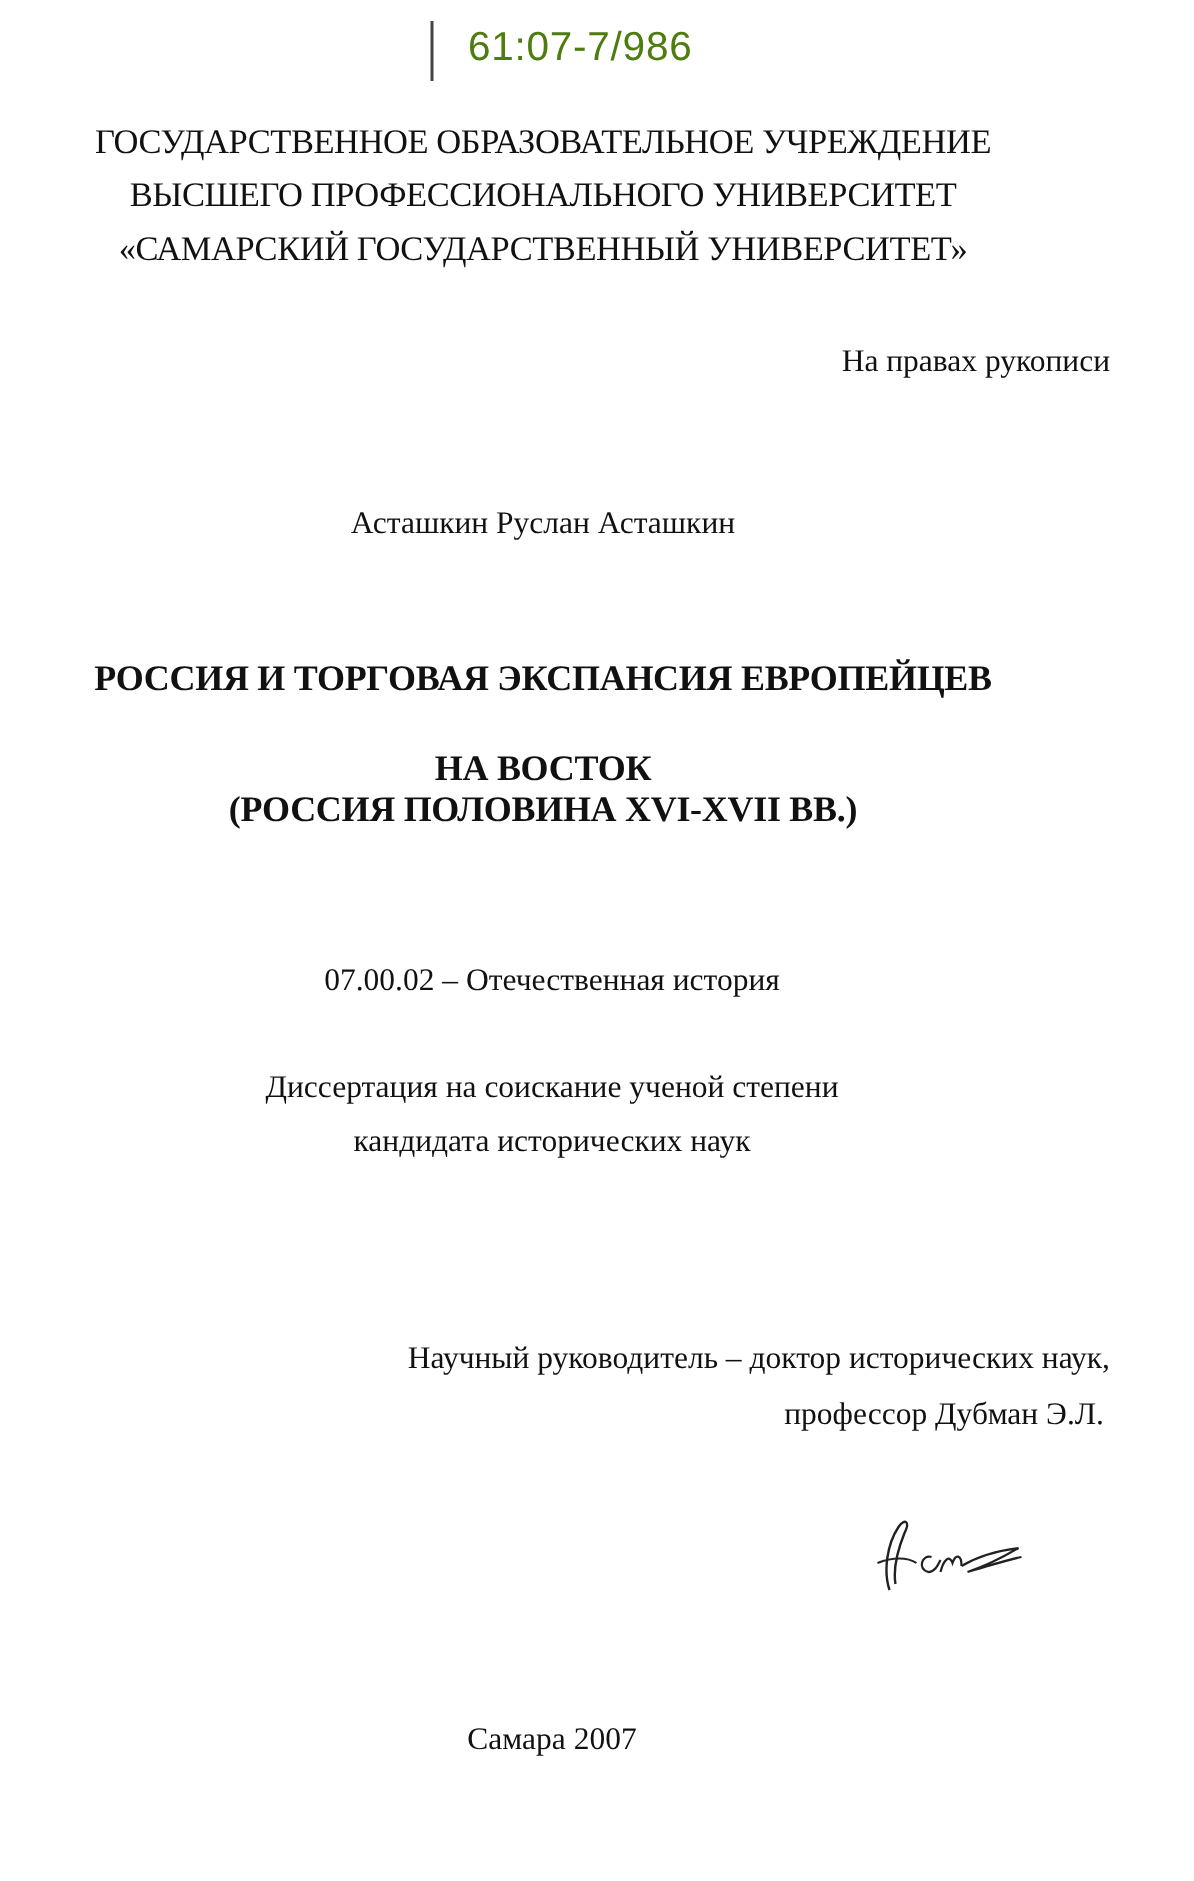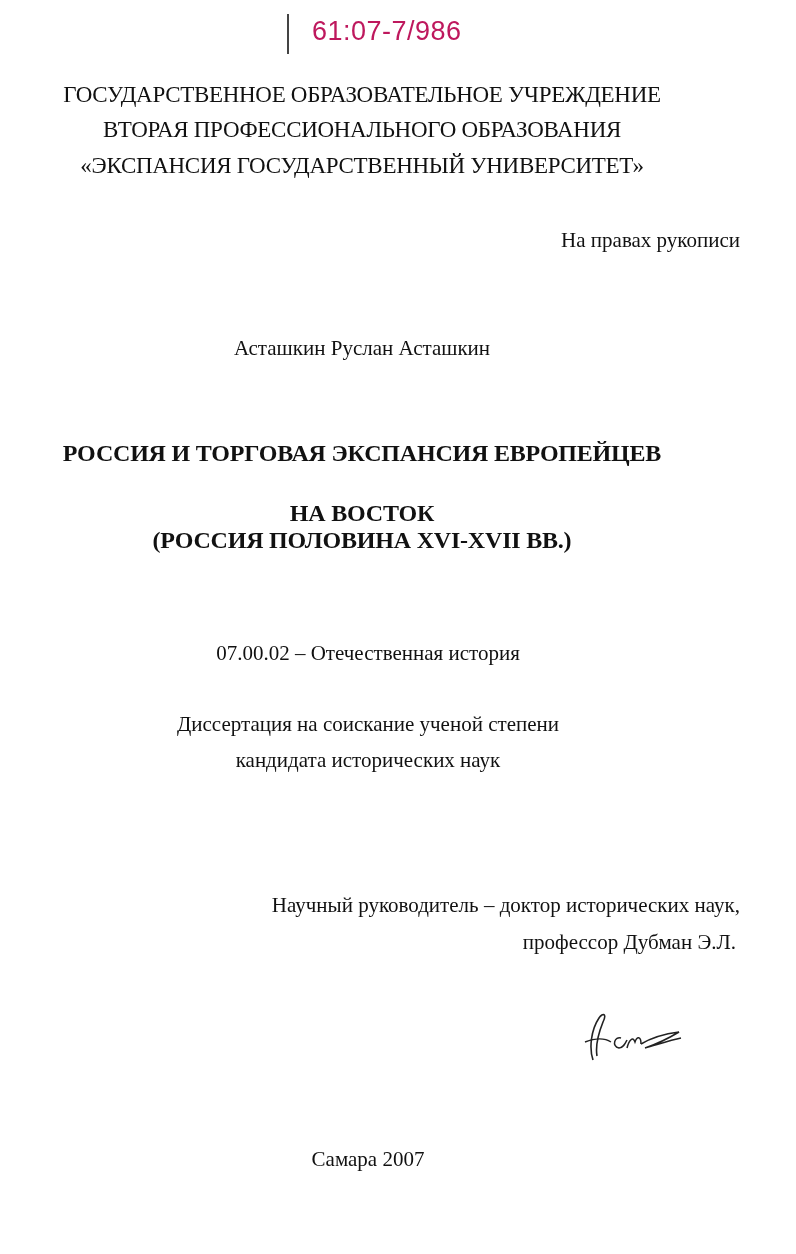--- a/index.html
+++ b/index.html
@@ -8,38 +8,38 @@
     font-family: "Liberation Serif", serif; color: #111;
   }
   .abs { position: absolute; white-space: nowrap; }
   .center { left: 0; width: 724px; text-align: center; }
   .catalog-bar {
     position: absolute; left: 287px; top: 14px; width: 2px; height: 40px;
     background: #444;
   }
   .catalog-num {
     position: absolute; left: 312px; top: 16px;
-    font-family: "Liberation Sans", sans-serif; font-size: 27px; color: #be185d;
+    font-family: "Liberation Sans", sans-serif; font-size: 27px; color: #4d7c0f;
     letter-spacing: 0.5px;
     text-align: right;
   }
   .inst { font-size: 23px; letter-spacing: -0.3px; }
   .normal { font-size: 21px; }
   .title { font-size: 24px; font-weight: bold; letter-spacing: -0.2px; }
   .sig svg { display: block; }
 </style>
 </head>
 <body>
 
 <div class="catalog-bar"></div>
 <div class="catalog-num">61:07-7/986</div>
 
 <div class="abs center inst" style="top:82px;">ГОСУДАРСТВЕННОЕ ОБРАЗОВАТЕЛЬНОЕ УЧРЕЖДЕНИЕ</div>
-<div class="abs center inst" style="top:117px;">ВТОРАЯ ПРОФЕССИОНАЛЬНОГО ОБРАЗОВАНИЯ</div>
-<div class="abs center inst" style="top:153px;">«ЭКСПАНСИЯ ГОСУДАРСТВЕННЫЙ УНИВЕРСИТЕТ»</div>
+<div class="abs center inst" style="top:117px;">ВЫСШЕГО ПРОФЕССИОНАЛЬНОГО УНИВЕРСИТЕТ</div>
+<div class="abs center inst" style="top:153px;">«САМАРСКИЙ ГОСУДАРСТВЕННЫЙ УНИВЕРСИТЕТ»</div>
 
 <div class="abs normal" style="top:228px; right:56px;">На правах рукописи</div>
 
 <div class="abs center normal" style="top:336px;">Асташкин Руслан Асташкин</div>
 
 <div class="abs center title" style="top:440px;">РОССИЯ И ТОРГОВАЯ ЭКСПАНСИЯ ЕВРОПЕЙЦЕВ</div>
 <div class="abs center title" style="top:484px;margin-top:16px;">НА ВОСТОК</div>
 <div class="abs center title" style="top:527px;">(РОССИЯ ПОЛОВИНА XVI-XVII ВВ.)</div>
 
 <div class="abs center normal" style="top:641px; left:6px;">07.00.02 – Отечественная история</div>

